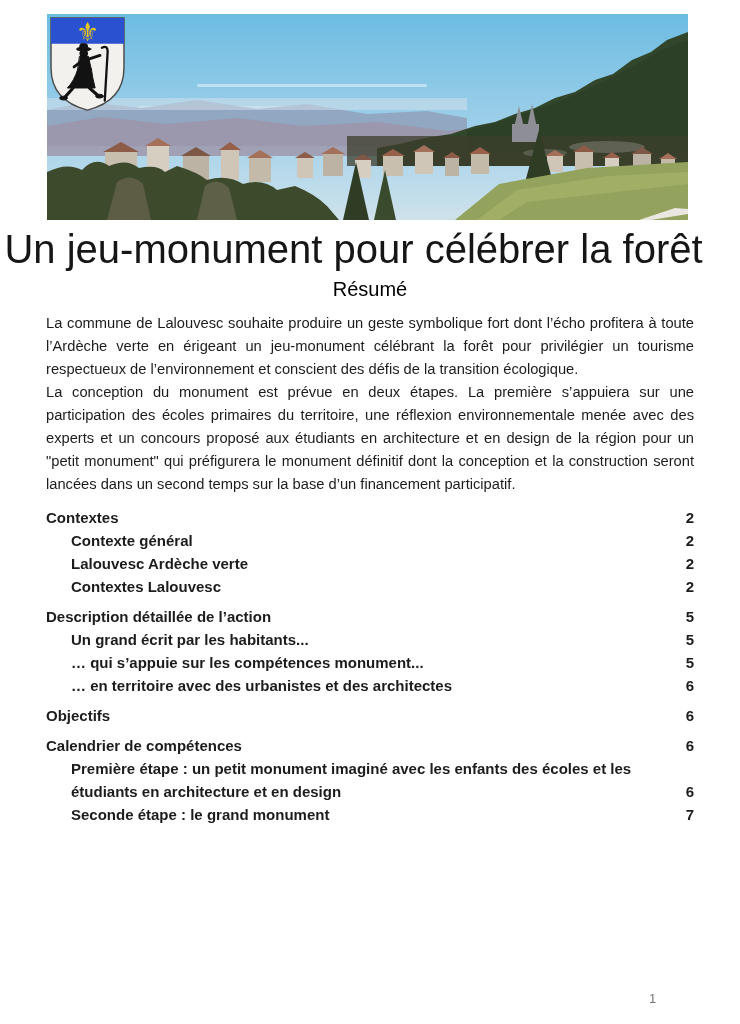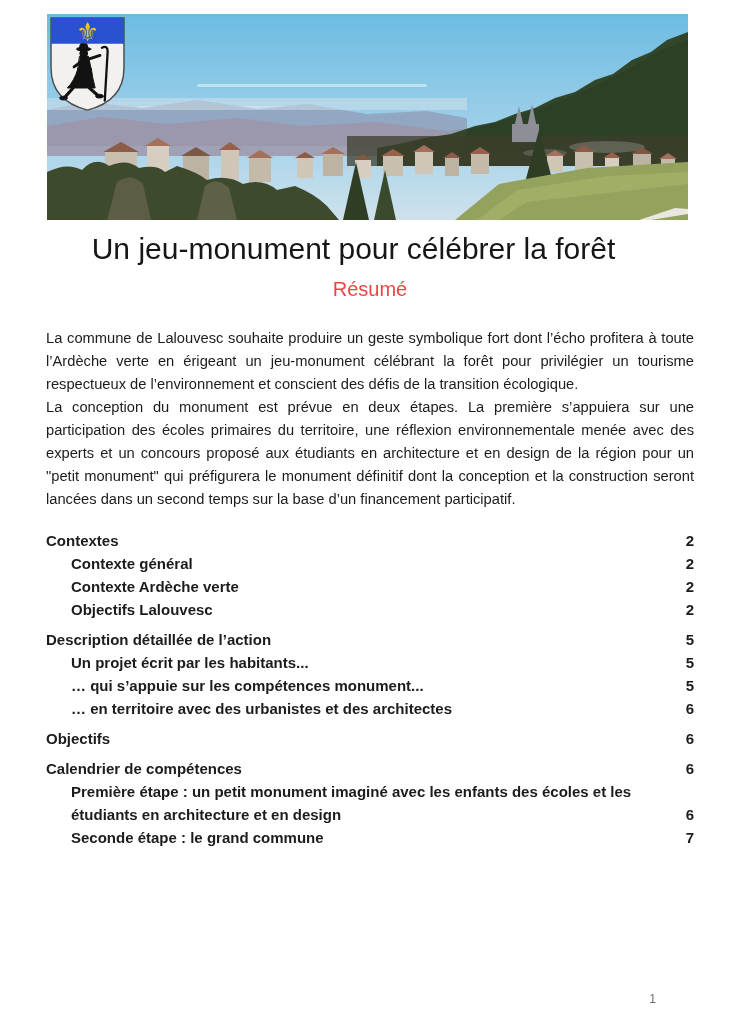--- a/index.html
+++ b/index.html
@@ -20,43 +20,43 @@
   .photo svg.landscape { display:block; width:100%; height:100%; }
   .crest {
     position:absolute; left:2px; top:2px;
     width:77px; height:96px;
   }
   
   h1.doc-title {
     margin:9px 0 0 0;
     width:707px;
     text-align:center;
-    font-size:30px; line-height:40px;
+    font-size:40px; line-height:40px;
     font-weight:400;
     color:#161616;
   }
   h2.resume-heading {
     margin:7px 0 0 0;
     width:740px;
     text-align:center;
     font-size:20px; line-height:26px;
     font-weight:400;
-    color:#ef4444;
+    color:#000000;
   }
   
   .content {
-    margin:25px 46px 0 46px;
+    margin:10px 46px 0 46px;
     font-size:14.7px;
     line-height:23px;
     text-align:justify;
   }
   .content p { margin:0; }
   
   .toc {
-    margin:18px 46px 0 46px;
+    margin:10px 46px 0 46px;
     font-size:15px;
   }
   .toc-row { display:flex; align-items:flex-end; line-height:23px; }
   .toc-row.lvl1 { font-weight:bold; margin-top:7px; }
   .toc-row.lvl1:first-child { margin-top:0; }
   .toc-row.lvl2 { padding-left:25px; font-weight:700; }
   .toc-label { flex:1 1 auto; }
   .toc-page { flex:0 0 auto; padding-left:10px; }
   
   .page-number {
@@ -194,33 +194,33 @@
   <nav class="toc">
       <div class="toc-row lvl1">
         <span class="toc-label">Contextes</span>
         <span class="toc-page">2</span>
       </div>
       <div class="toc-row lvl2">
         <span class="toc-label">Contexte général</span>
         <span class="toc-page">2</span>
       </div>
       <div class="toc-row lvl2">
-        <span class="toc-label">Contexte Ardèche verte</span>
-        <span class="toc-page">2</span>
-      </div>
-      <div class="toc-row lvl2">
-        <span class="toc-label">Objectifs Lalouvesc</span>
+        <span class="toc-label">Lalouvesc Ardèche verte</span>
+        <span class="toc-page">2</span>
+      </div>
+      <div class="toc-row lvl2">
+        <span class="toc-label">Contextes Lalouvesc</span>
         <span class="toc-page">2</span>
       </div>
       <div class="toc-row lvl1">
         <span class="toc-label">Description détaillée de l’action</span>
         <span class="toc-page">5</span>
       </div>
       <div class="toc-row lvl2">
-        <span class="toc-label">Un projet écrit par les habitants...</span>
+        <span class="toc-label">Un grand écrit par les habitants...</span>
         <span class="toc-page">5</span>
       </div>
       <div class="toc-row lvl2">
         <span class="toc-label">… qui s’appuie sur les compétences monument...</span>
         <span class="toc-page">5</span>
       </div>
       <div class="toc-row lvl2">
         <span class="toc-label">… en territoire avec des urbanistes et des architectes</span>
         <span class="toc-page">6</span>
       </div>
@@ -230,20 +230,20 @@
       </div>
       <div class="toc-row lvl1">
         <span class="toc-label">Calendrier de compétences</span>
         <span class="toc-page">6</span>
       </div>
       <div class="toc-row lvl2">
         <span class="toc-label">Première étape : un petit monument imaginé avec les enfants des écoles et les étudiants en architecture et en design</span>
         <span class="toc-page">6</span>
       </div>
       <div class="toc-row lvl2">
-        <span class="toc-label">Seconde étape : le grand commune</span>
+        <span class="toc-label">Seconde étape : le grand monument</span>
         <span class="toc-page">7</span>
       </div>
     </nav>
 
   <div class="page-number">1</div>
 
 </div>
 
 </body></html>

